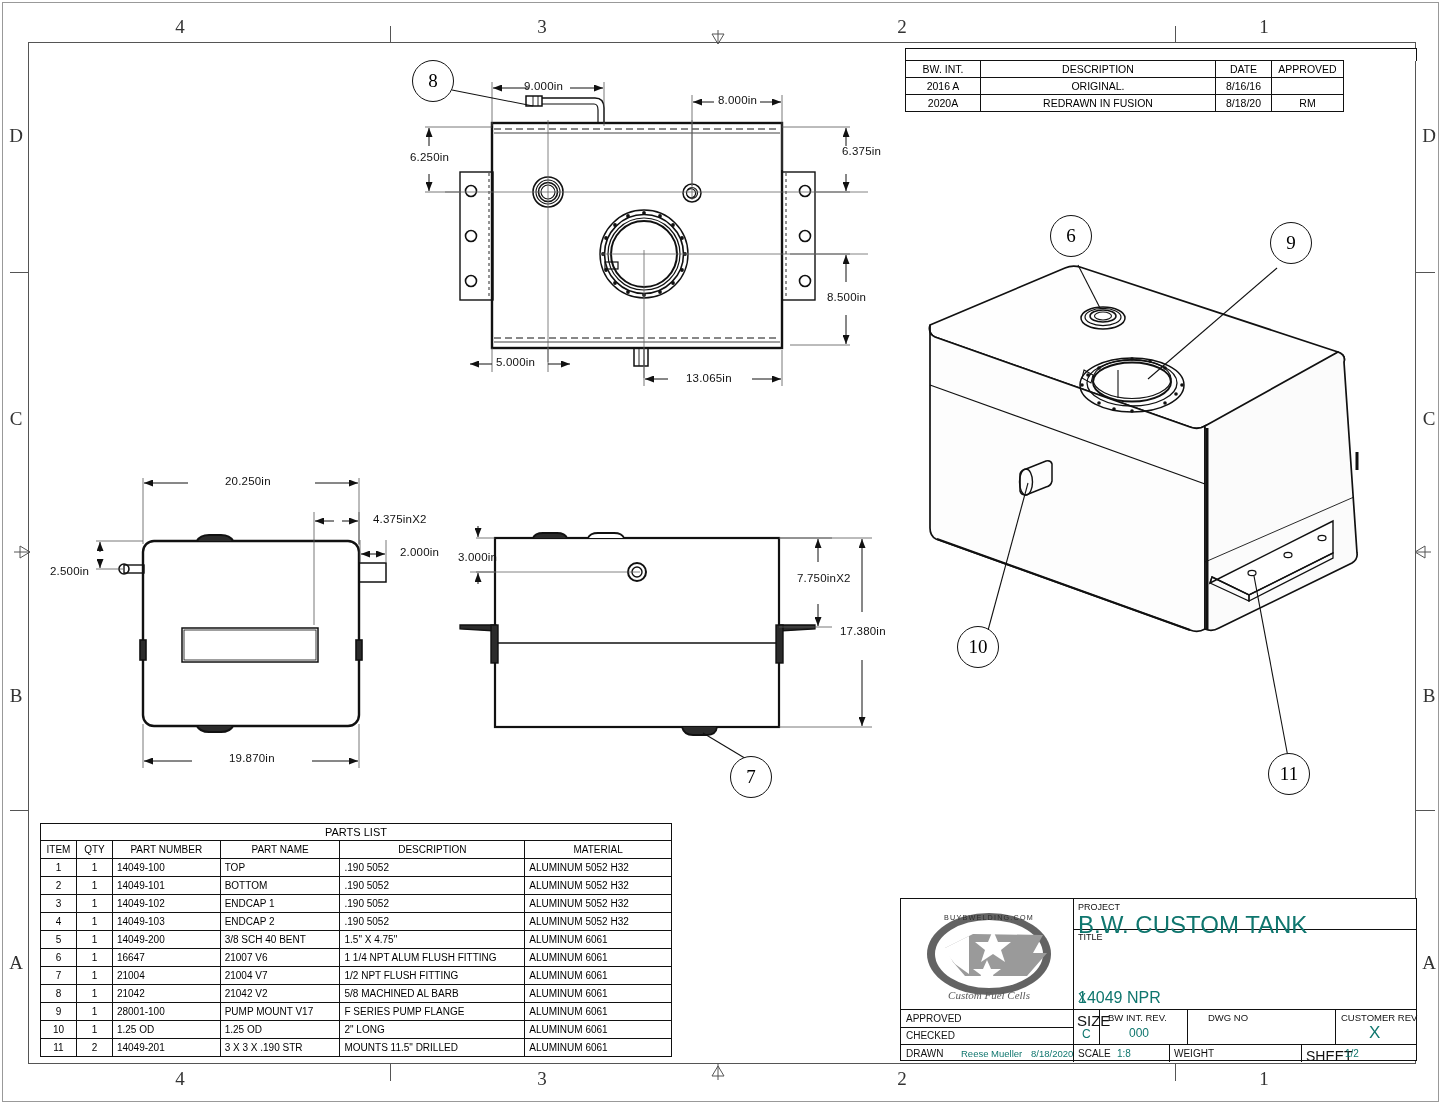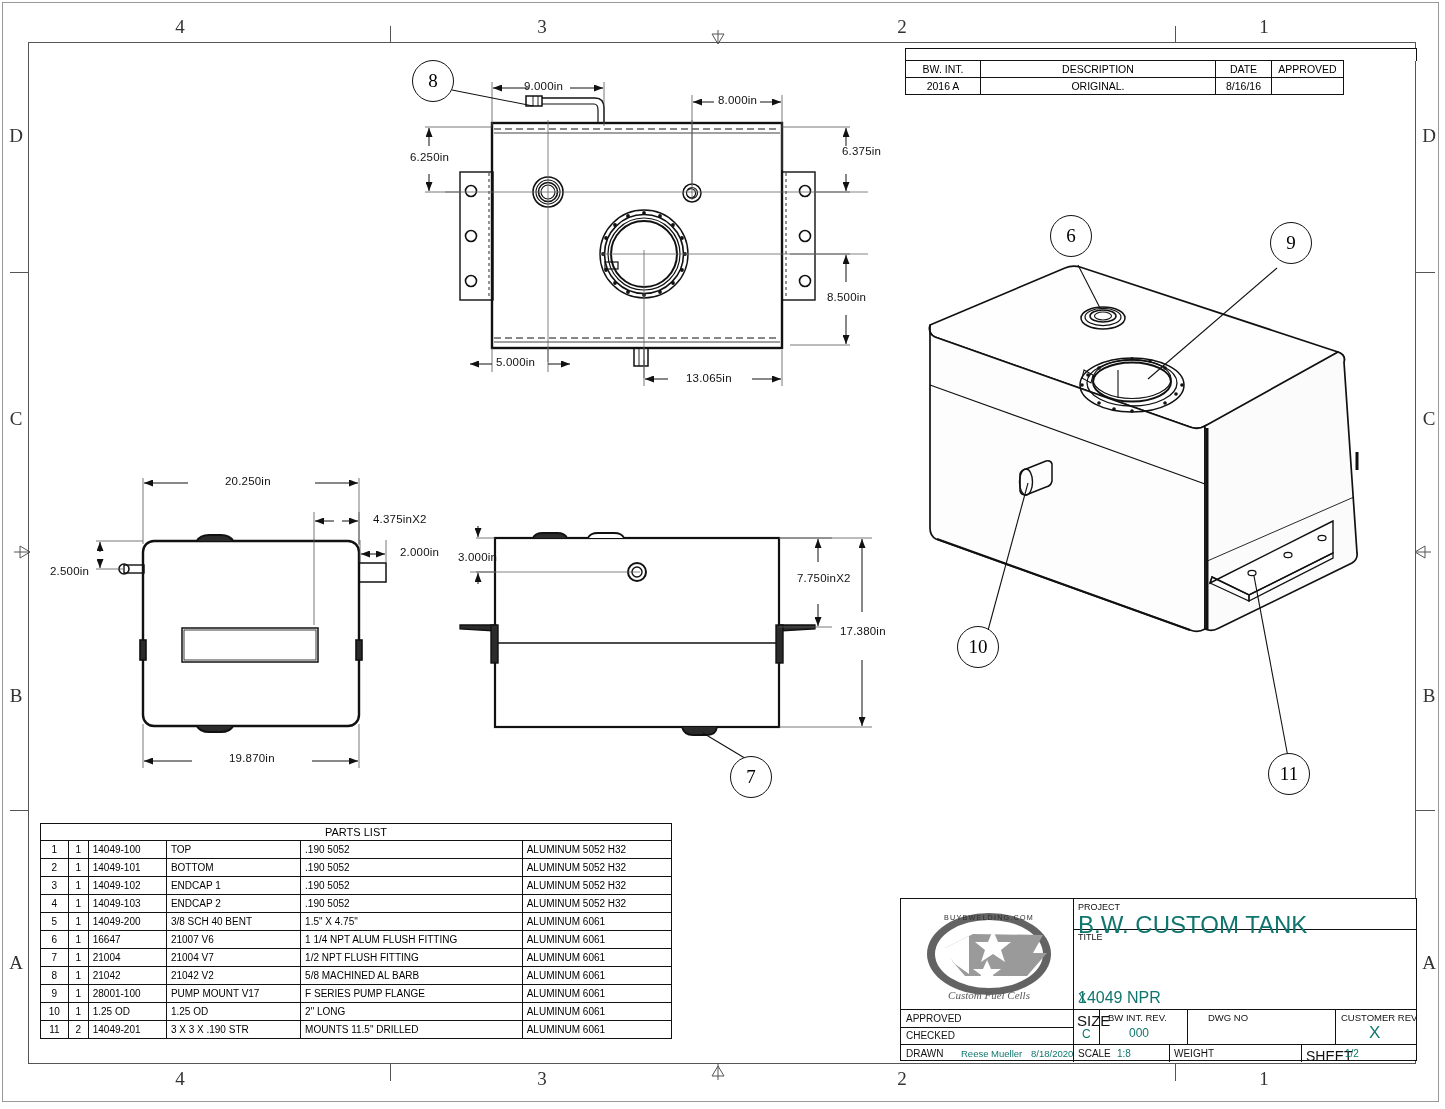--- a/index.html
+++ b/index.html
@@ -414,27 +414,41 @@
         <td style="width:72px;">APPROVED</td>
       </tr>
     </thead>
     <tbody>
       <tr>
         <td>2016 A</td>
         <td>ORIGINAL.</td>
         <td>8/16/16</td>
         <td></td>
       </tr>
+      <tr>
+        <td>2020A</td>
+        <td>REDRAWN IN FUSION</td>
+        <td>8/18/20</td>
+        <td>RM</td>
+      </tr>
     </tbody>
   </table>
 
   <table class="plist">
     <tbody>
       <tr>
         <td class="title" colspan="6">PARTS LIST</td>
+      </tr>
+      <tr>
+        <td class="hdr" style="width:36px;">ITEM</td>
+        <td class="hdr" style="width:36px;">QTY</td>
+        <td class="hdr" style="width:108px;">PART NUMBER</td>
+        <td class="hdr" style="width:120px;">PART NAME</td>
+        <td class="hdr" style="width:185px;">DESCRIPTION</td>
+        <td class="hdr" style="width:147px;">MATERIAL</td>
       </tr>
 
       <tr>
           <td class="c">1</td>
           <td class="c">1</td>
           <td>14049-100</td>
           <td>TOP</td>
           <td>.190 5052</td>
           <td>ALUMINUM 5052 H32</td>
         </tr>

